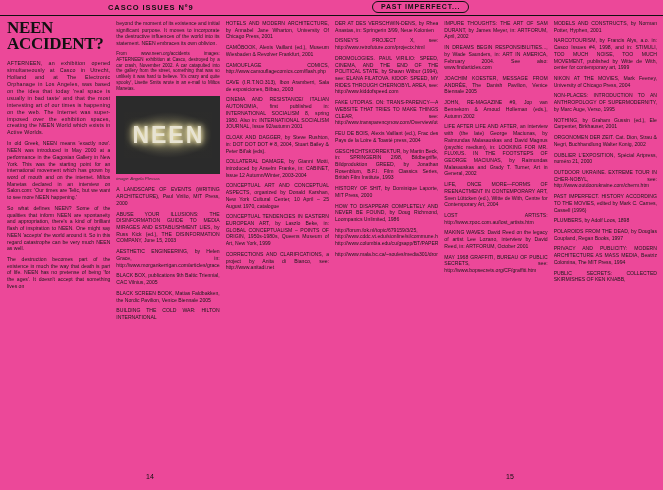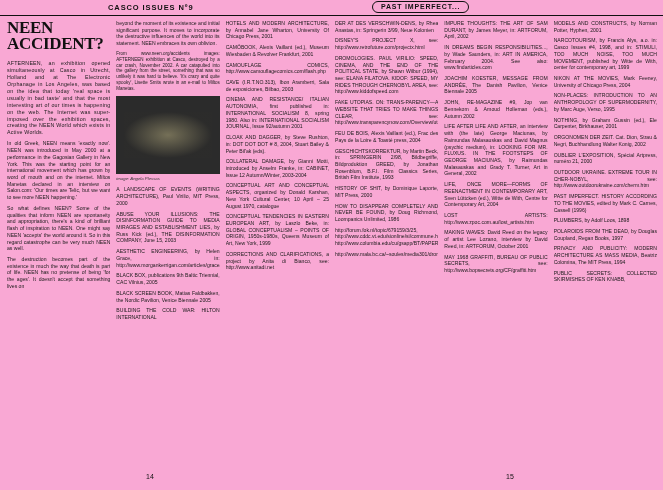--- a/index.html
+++ b/index.html
@@ -10,21 +10,21 @@
     width: 663px;
     height: 490px;
     background: #efece4;
     font-family: "Liberation Sans", sans-serif;
     overflow: hidden;
   }
   .page {
     position: relative;
     width: 663px;
     height: 490px;
-    background: #f9a8d4;
+    background: #ec4899;
     box-sizing: border-box;
   }
   
   .header {
     position: absolute;
     top: 0;
     left: 0;
     width: 663px;
     height: 16px;
     border-bottom: 1px solid #111;
@@ -160,20 +160,21 @@
       <p>In old Greek, NEEN means 'exactly now'. NEEN was introduced in May 2000 at a performance in the Gagosian Gallery in New York. This was the starting point for an international movement which has grown by word of mouth and on the internet. Miltos Manetas declared in an interview on Salon.com: 'Our times are Telic, but we want to see more NEEN happening.'</p>
       <p>So what defines NEEN? Some of the qualities that inform NEEN are spontaneity and appropriation, there's a kind of brilliant flash of inspiration to NEEN. One might say NEEN 'accepts' the world around it. So in this regard catastrophe can be very much NEEN as well.</p>
       <p>The destruction becomes part of the existence in much the way that death is part of life. NEEN has no pretense of being 'for the ages'. It doesn't accept that something lives on</p>
     </div>
 
     <div class="col">
       <p>beyond the moment of its existence and initial significant purpose. It moves to incorporate the destructive influences of the world into its statement. NEEN embraces its own oblivion.</p>
       <p class="tiny">From www.neen.org/accidents images:  AFTERNEEN exhibition at Casco, destroyed by a car crash, November 2002. A car catapulted into the gallery from the street, something that was so unlikely it was hard to believe. 'It's crazy and quite spooky', Lisette Smits wrote in an e-mail to Miltos Manetas.</p>
       <div class="neon-img">
         <div class="neon-glow"></div>
+        <div class="neon-word">NEEN</div>
       </div>
       <div class="caption">image: Angela Plessas</div>
       <p>A LANDSCAPE OF EVENTS (WRITING ARCHITECTURE), Paul Virilio, MIT Press, 2000</p>
       <p>ABUSE YOUR ILLUSIONS: THE DISINFORMATION GUIDE TO MEDIA MIRAGES AND ESTABLISHMENT LIES, by Russ Kick (ed.), THE DISINFORMATION COMPANY, June 15, 2003</p>
       <p>AESTHETIC ENGINEERING, by Helen Grace, in: http://www.morgankerrigan.com/articles/grace/</p>
       <p>BLACK BOX, publications 9th Baltic Triennial, CAC Vilnius, 2005</p>
       <p>BLACK SCREEN BOOK, Matias Faldbakken, the Nordic Pavilion, Venice Biennale 2005</p>
       <p>BUILDING THE COLD WAR: HILTON INTERNATIONAL</p>
     </div>
 

